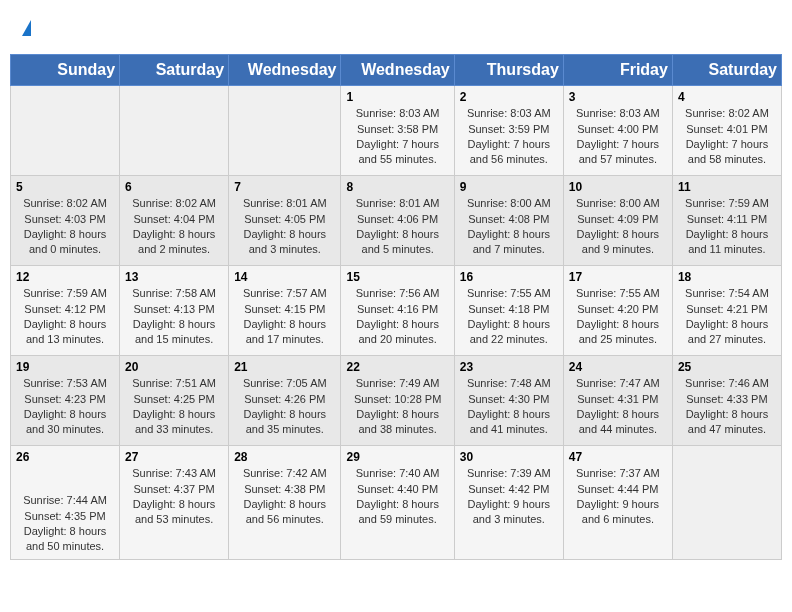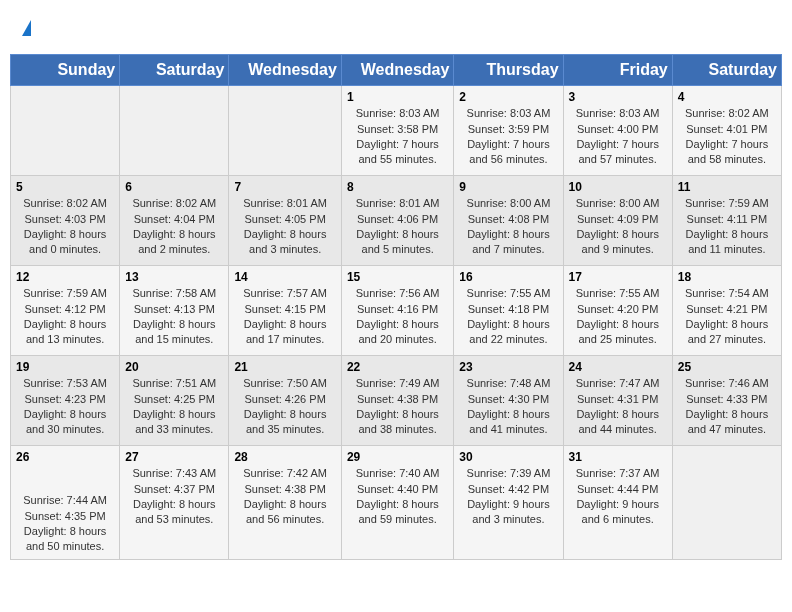--- a/index.html
+++ b/index.html
@@ -260,29 +260,29 @@
         </td>
         <td>
           <div class="day-num">20</div>
           <div class="day-info" style="white-space: pre-line;">Sunrise: 7:51 AM
 Sunset: 4:25 PM
 Daylight: 8 hours
 and 33 minutes.</div>
         </td>
         <td>
           <div class="day-num">21</div>
-          <div class="day-info" style="white-space: pre-line;">Sunrise: 7:50 AM
+          <div class="day-info" style="white-space: pre-line;">Sunrise: 7:05 AM
 Sunset: 4:26 PM
 Daylight: 8 hours
 and 35 minutes.</div>
         </td>
         <td>
           <div class="day-num">22</div>
           <div class="day-info" style="white-space: pre-line;">Sunrise: 7:49 AM
-Sunset: 4:38 PM
+Sunset: 10:28 PM
 Daylight: 8 hours
 and 38 minutes.</div>
         </td>
         <td>
           <div class="day-num">23</div>
           <div class="day-info" style="white-space: pre-line;">Sunrise: 7:48 AM
 Sunset: 4:30 PM
 Daylight: 8 hours
 and 41 minutes.</div>
         </td>
@@ -331,21 +331,21 @@
 and 59 minutes.</div>
         </td>
         <td>
           <div class="day-num">30</div>
           <div class="day-info" style="white-space: pre-line;">Sunrise: 7:39 AM
 Sunset: 4:42 PM
 Daylight: 9 hours
 and 3 minutes.</div>
         </td>
         <td>
-          <div class="day-num">31</div>
+          <div class="day-num">47</div>
           <div class="day-info" style="white-space: pre-line;">Sunrise: 7:37 AM
 Sunset: 4:44 PM
 Daylight: 9 hours
 and 6 minutes.</div>
         </td>
         <td class="empty-cell"></td>
       </tr>
     </tbody>
 </table>
 

